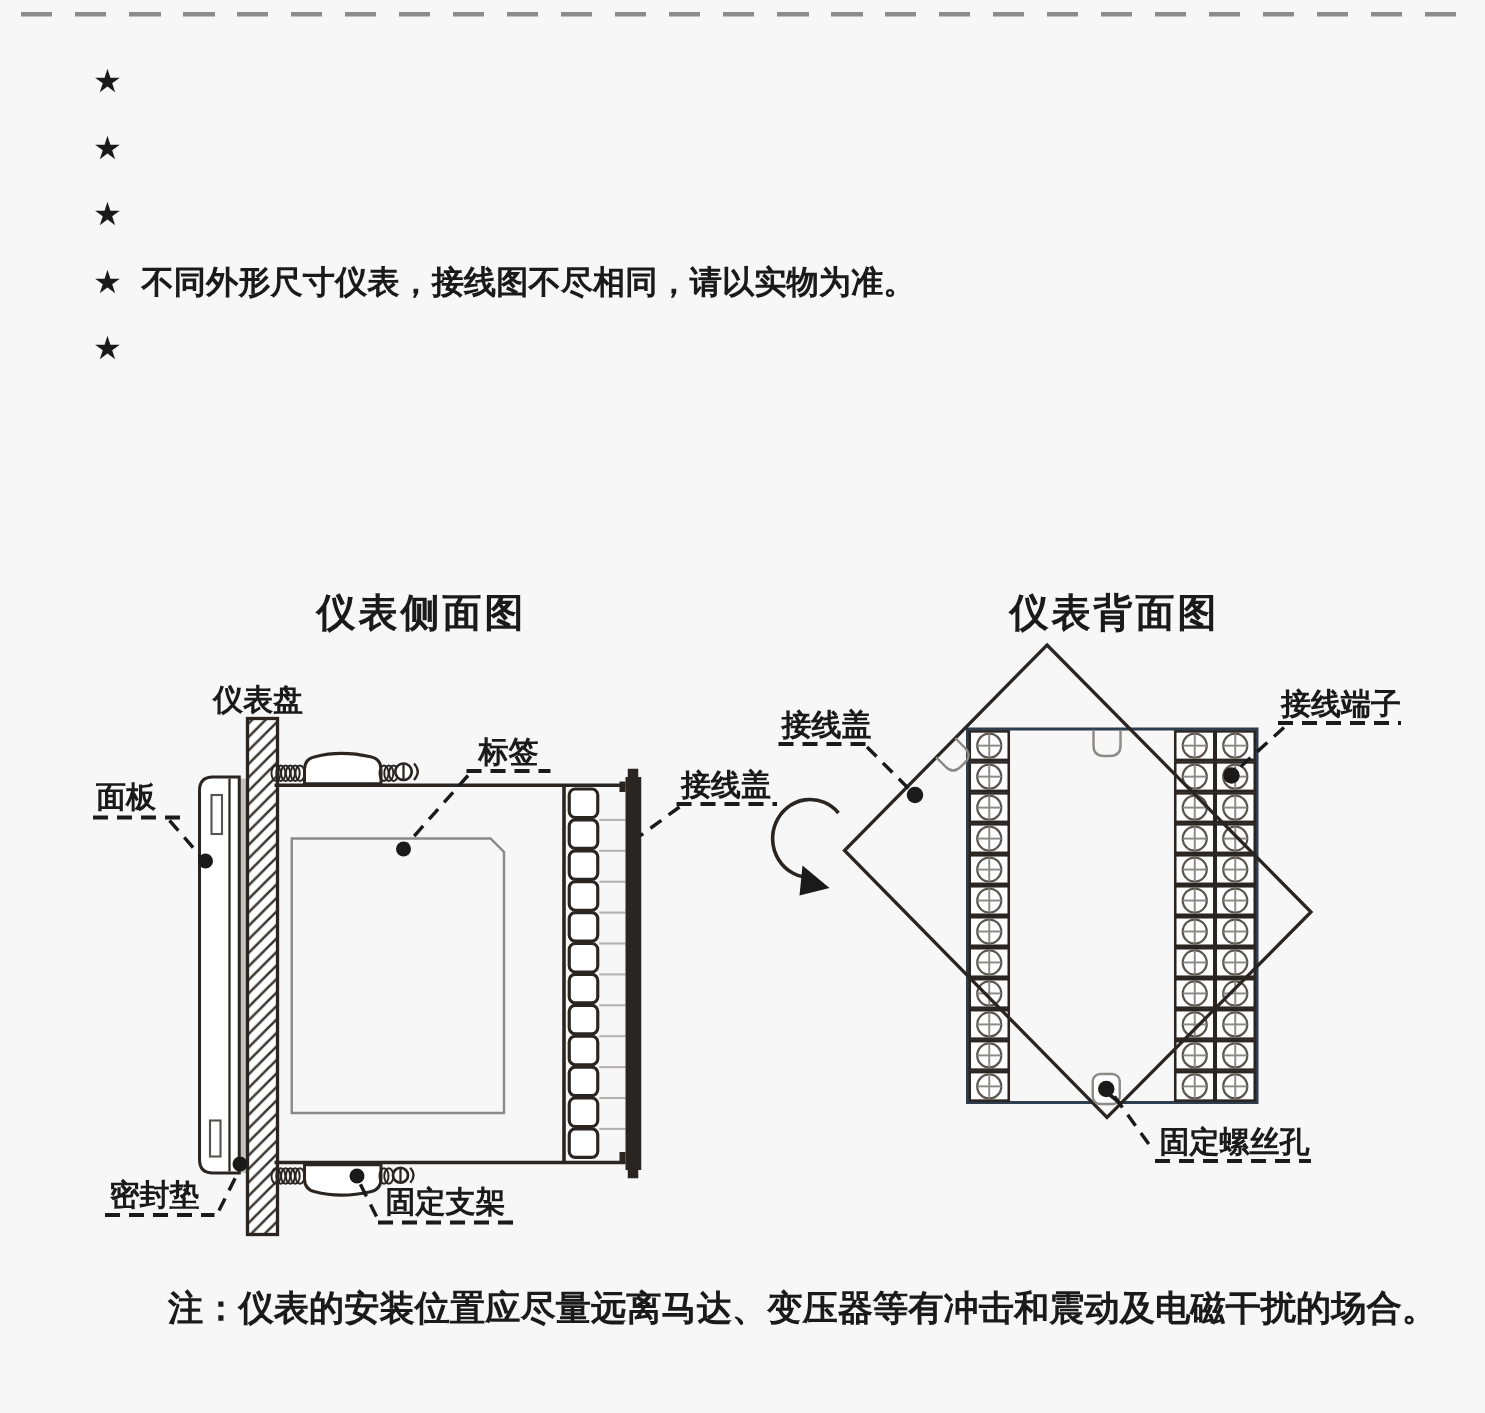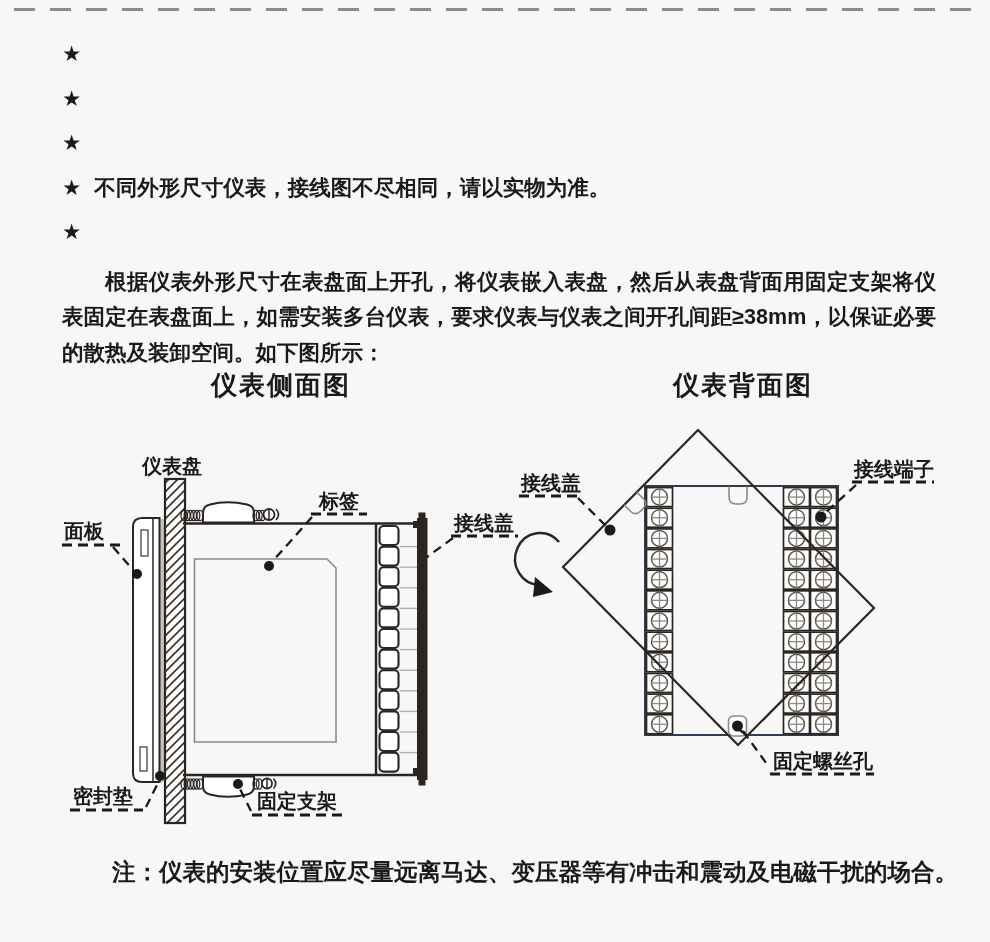--- a/index.html
+++ b/index.html
@@ -7,21 +7,21 @@
        font-family:"Liberation Sans","DejaVu Sans",sans-serif;color:#1a1a1a;}
   .top-dashes{position:absolute;left:14px;top:8px;width:966px;height:3px;
       background:repeating-linear-gradient(90deg,#8c8c8c 0 21px,transparent 21px 36px);}
   .content{position:absolute;left:62px;top:42px;width:874px;}
   .brow{display:flex;align-items:flex-start;gap:13px;margin:0 0 19.5px 0;
         font-size:21.5px;line-height:25px;font-weight:700;}
   .brow.heading{gap:2px;}
   .star{flex:0 0 auto;}
   .para{margin:1px 0 0 0;font-size:21.5px;line-height:35.5px;font-weight:700;
         text-indent:43px;text-align:justify;}
-  .fig-title{position:absolute;top:368px;font-family:"Liberation Serif","DejaVu Serif",serif;
+  .fig-title{position:absolute;top:391px;font-family:"Liberation Serif","DejaVu Serif",serif;
         font-size:26px;font-weight:700;letter-spacing:2px;}
   .fig-title.left{left:211px;}
   .fig-title.right{left:673px;}
   .note{position:absolute;left:102px;top:856px;font-size:23.5px;font-weight:700;white-space:nowrap;margin-left:10px;}
   #diagram-svg{position:absolute;left:0;top:0;width:990px;height:942px;}
   
   .ln{stroke:#2b2522;stroke-width:2.4;fill:none;}
   .ln2{stroke:#2b2522;stroke-width:2;fill:#fff;}
   .thin{stroke:#2b2522;stroke-width:1.5;fill:none;}
   .gray{stroke:#8a8a8a;stroke-width:1.6;fill:none;}
@@ -54,21 +54,20 @@
   <div class="brow">
     <span class="star">★</span>
   </div>
   <div class="brow">
     <span class="star">★</span>
     <span>不同外形尺寸仪表，接线图不尽相同，请以实物为准。</span>
   </div>
   <div class="brow heading">
     <span class="star">★</span>
   </div>
-  <p class="para">根据仪表外形尺寸在表盘面上开孔，将仪表嵌入表盘，然后从表盘背面用固定支架将仪表固定在表盘面上，如需安装多台仪表，要求仪表与仪表之间开孔间距≥38mm，以保证必要的散热及装卸空间。如下图所示：</p>
 </div>
 
 <div class="fig-title left">仪表侧面图</div>
 <div class="fig-title right">仪表背面图</div>
 
 <svg id="diagram-svg" viewBox="0 0 990 942">
   <defs>
     <pattern id="hatch" patternUnits="userSpaceOnUse" width="9" height="9">
       <path d="M-3,3 l6,-6 M-3,12 l15,-15 M6,12 l6,-6" stroke="#3a342e" stroke-width="1.7"></path>
     </pattern>

